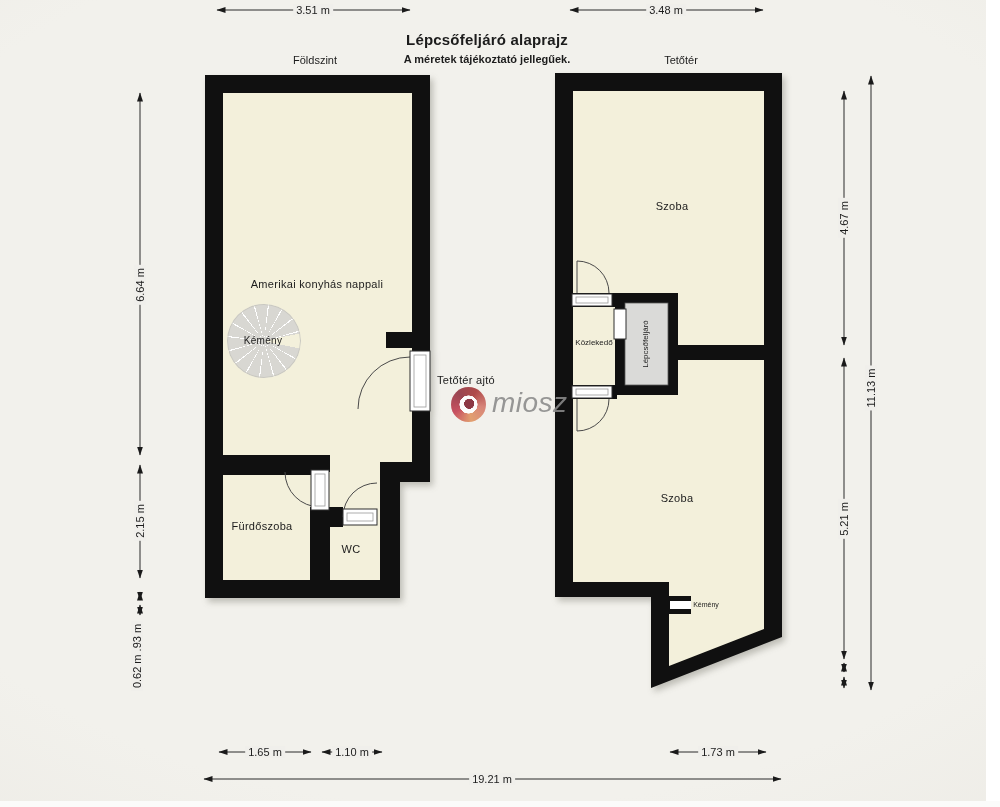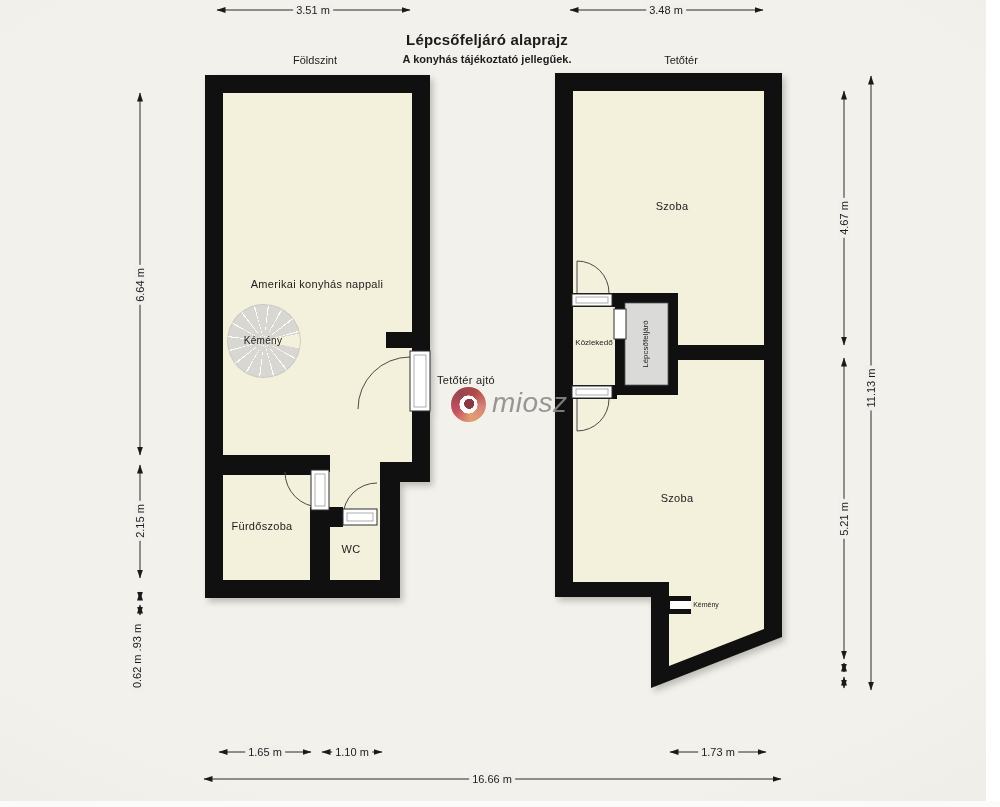--- a/index.html
+++ b/index.html
@@ -150,21 +150,21 @@
     <line class="dimline" x1="219" y1="752" x2="311" y2="752" marker-start="url(#arr)" marker-end="url(#arr)"></line>
     <line class="dimline" x1="322" y1="752" x2="382" y2="752" marker-start="url(#arr)" marker-end="url(#arr)"></line>
     <line class="dimline" x1="670" y1="752" x2="766" y2="752" marker-start="url(#arr)" marker-end="url(#arr)"></line>
     <line class="dimline" x1="204" y1="779" x2="781" y2="779" marker-start="url(#arr)" marker-end="url(#arr)"></line>
   </g>
 </svg>
 
 <div class="stair"></div>
 
 <div class="lbl title" style="left:487px;top:40px">Lépcsőfeljáró alaprajz</div>
-<div class="lbl subtitle" style="left:487px;top:59px">A konyhás tájékoztató jellegűek.</div>
+<div class="lbl subtitle" style="left:487px;top:59px">A méretek tájékoztató jellegűek.</div>
 <div class="lbl" style="left:315px;top:60px">Földszint</div>
 <div class="lbl" style="left:681px;top:60px">Tetőtér</div>
 
 <div class="lbl room" style="left:317px;top:284px">Amerikai konyhás nappali</div>
 <div class="lbl room" style="left:263px;top:340px;font-size:10px">Kémény</div>
 <div class="lbl room" style="left:466px;top:380px">Tetőtér ajtó</div>
 <div class="lbl room" style="left:262px;top:526px">Fürdőszoba</div>
 <div class="lbl room" style="left:351px;top:549px">WC</div>
 
 <div class="lbl room" style="left:672px;top:206px">Szoba</div>
@@ -177,21 +177,21 @@
 <div class="lbl dim" style="left:666px;top:10px">3.48 m</div>
 <div class="lbl dim vert" style="left:140px;top:285px">6.64 m</div>
 <div class="lbl dim vert" style="left:140px;top:521px">2.15 m</div>
 <div class="lbl dim vert" style="left:137px;top:656px">0.62 m .93 m</div>
 <div class="lbl dim vert" style="left:844px;top:218px">4.67 m</div>
 <div class="lbl dim vert" style="left:871px;top:388px">11.13 m</div>
 <div class="lbl dim vert" style="left:844px;top:519px">5.21 m</div>
 <div class="lbl dim" style="left:265px;top:752px">1.65 m</div>
 <div class="lbl dim" style="left:352px;top:752px">1.10 m</div>
 <div class="lbl dim" style="left:718px;top:752px">1.73 m</div>
-<div class="lbl dim" style="left:492px;top:779px">16.66 m</div>
+<div class="lbl dim" style="left:492px;top:779px">19.21 m</div>
 
 <div class="watermark">
   <div class="wm-logo"></div>
   <div class="wm-text">miosz</div>
 </div>
 
 <div class="edge-right"></div>
 <div class="edge-bottom"></div>
 
 </body></html>

